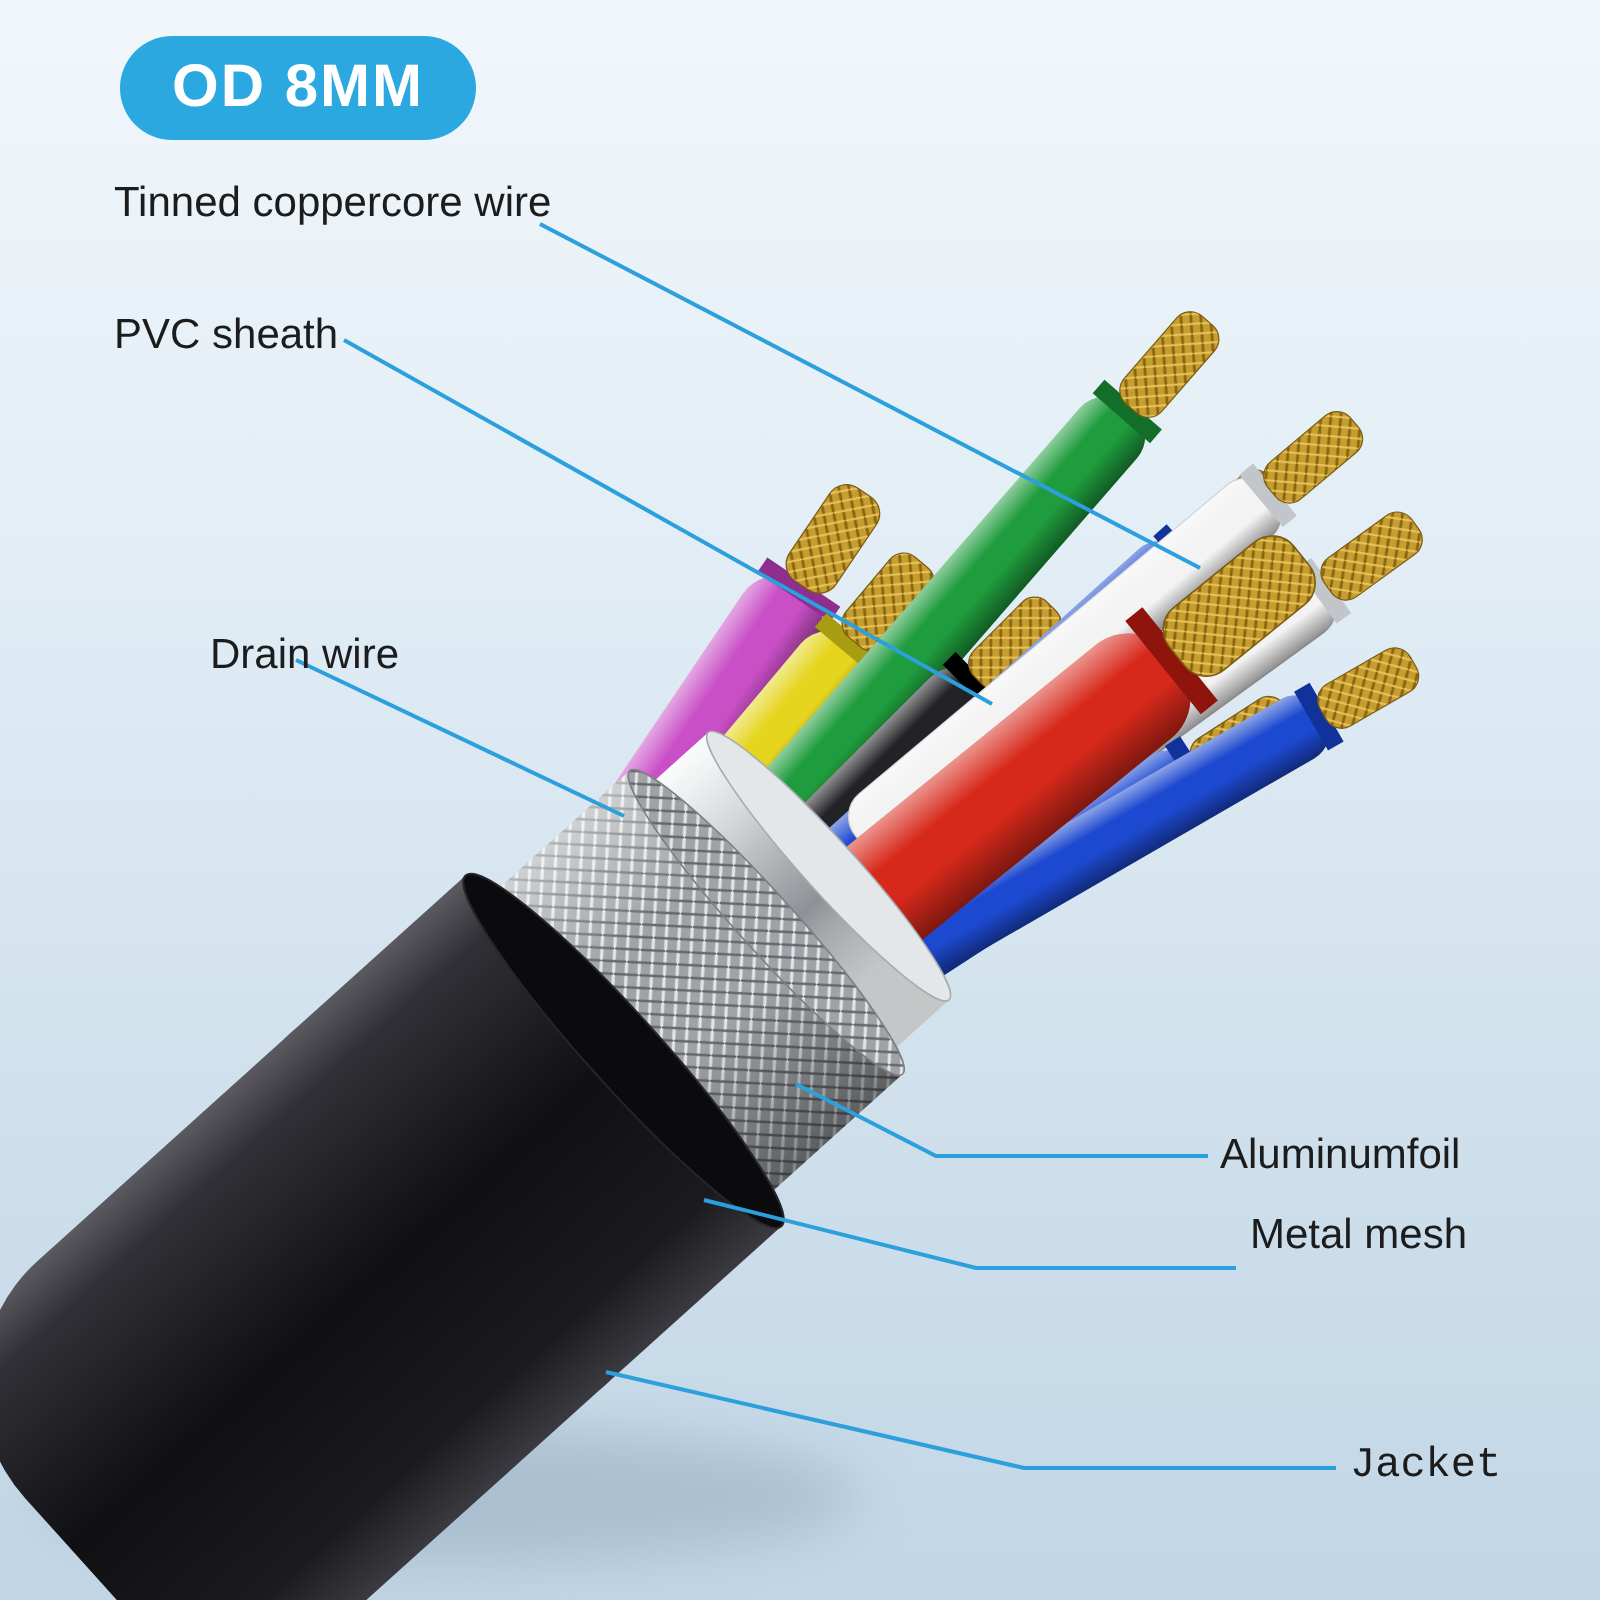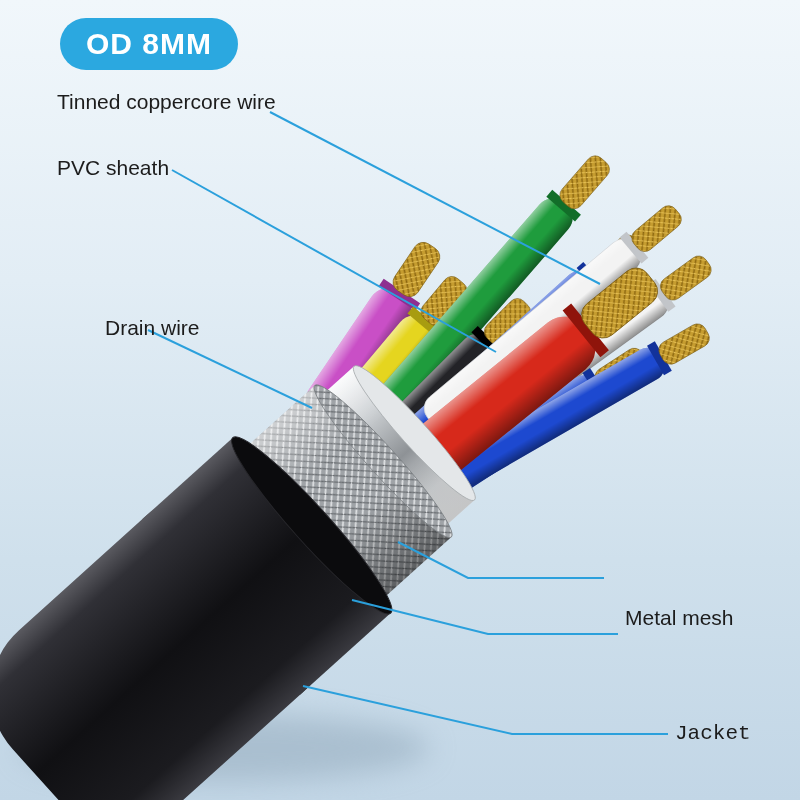--- a/index.html
+++ b/index.html
@@ -169,16 +169,17 @@
     <polyline points="398,542 468,578 604,578" fill="none" stroke-width="2" stroke="#2BA0DC"></polyline>
     <polyline points="352,600 488,634 618,634" fill="none" stroke-width="2" stroke="#2BA0DC"></polyline>
     <polyline points="303,686 512,734 668,734" fill="none" stroke-width="2" stroke="#2BA0DC"></polyline>
   </svg>
 
   <div class="badge">OD 8MM</div>
 
   <div class="label lbl-pvc">PVC sheath</div>
   <div class="label lbl-tinned">Tinned coppercore wire</div>
   <div class="label lbl-drain">Drain wire</div>
+  <div class="label lbl-foil">Aluminumfoil</div>
   <div class="label lbl-mesh">Metal mesh</div>
   <div class="label lbl-jacket">Jacket</div>
 
 </div>
 
 </body></html>

